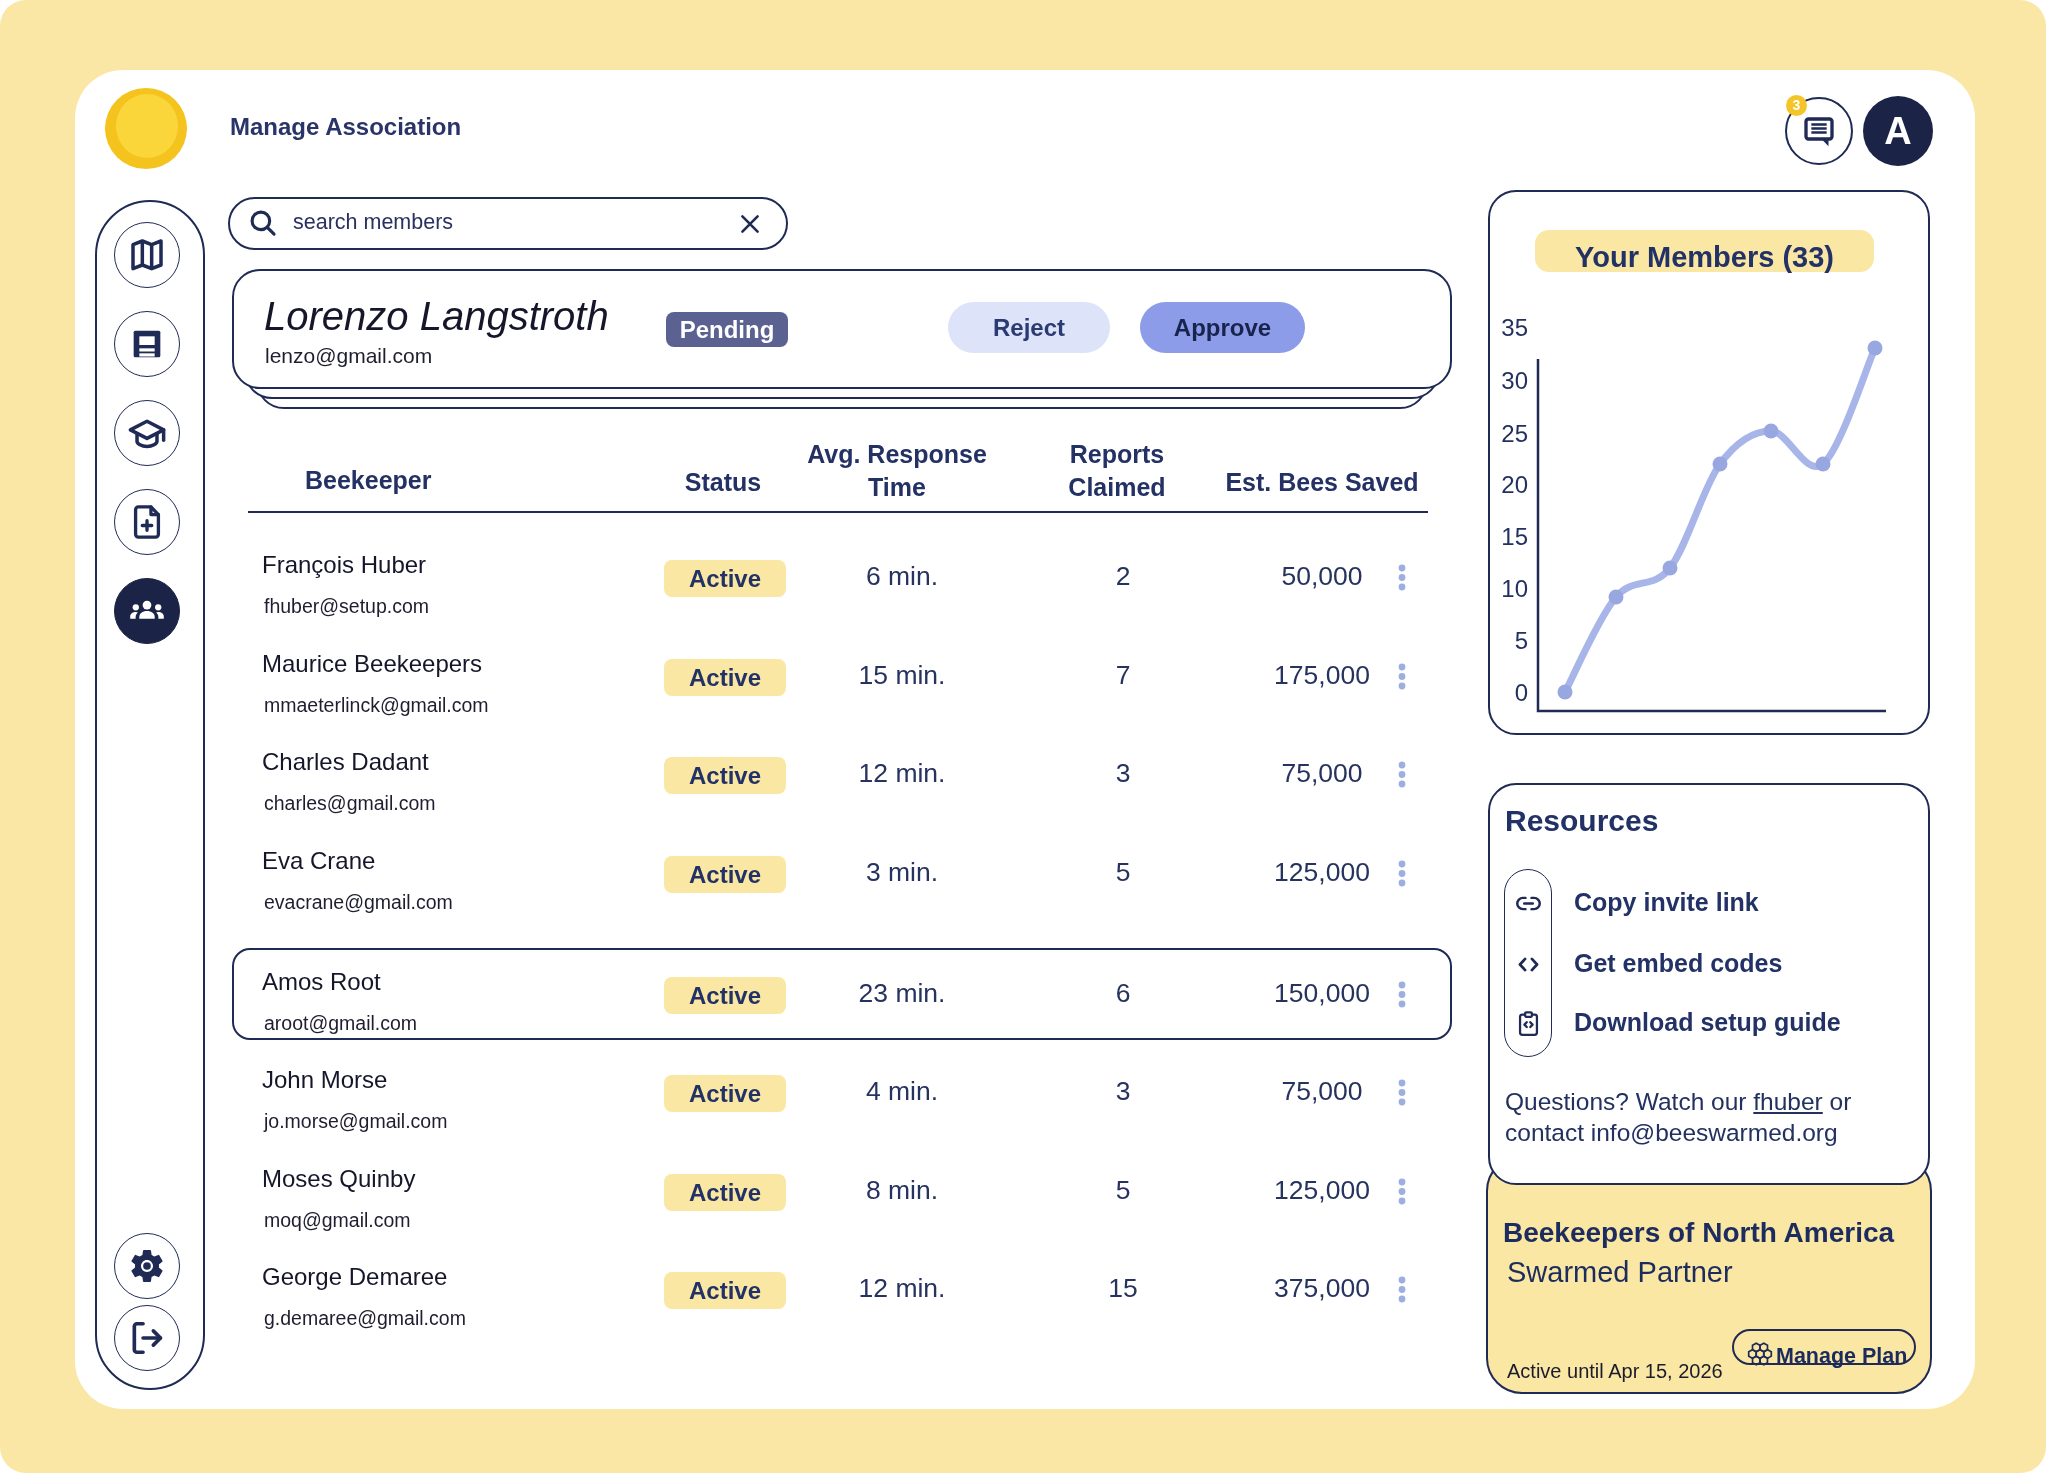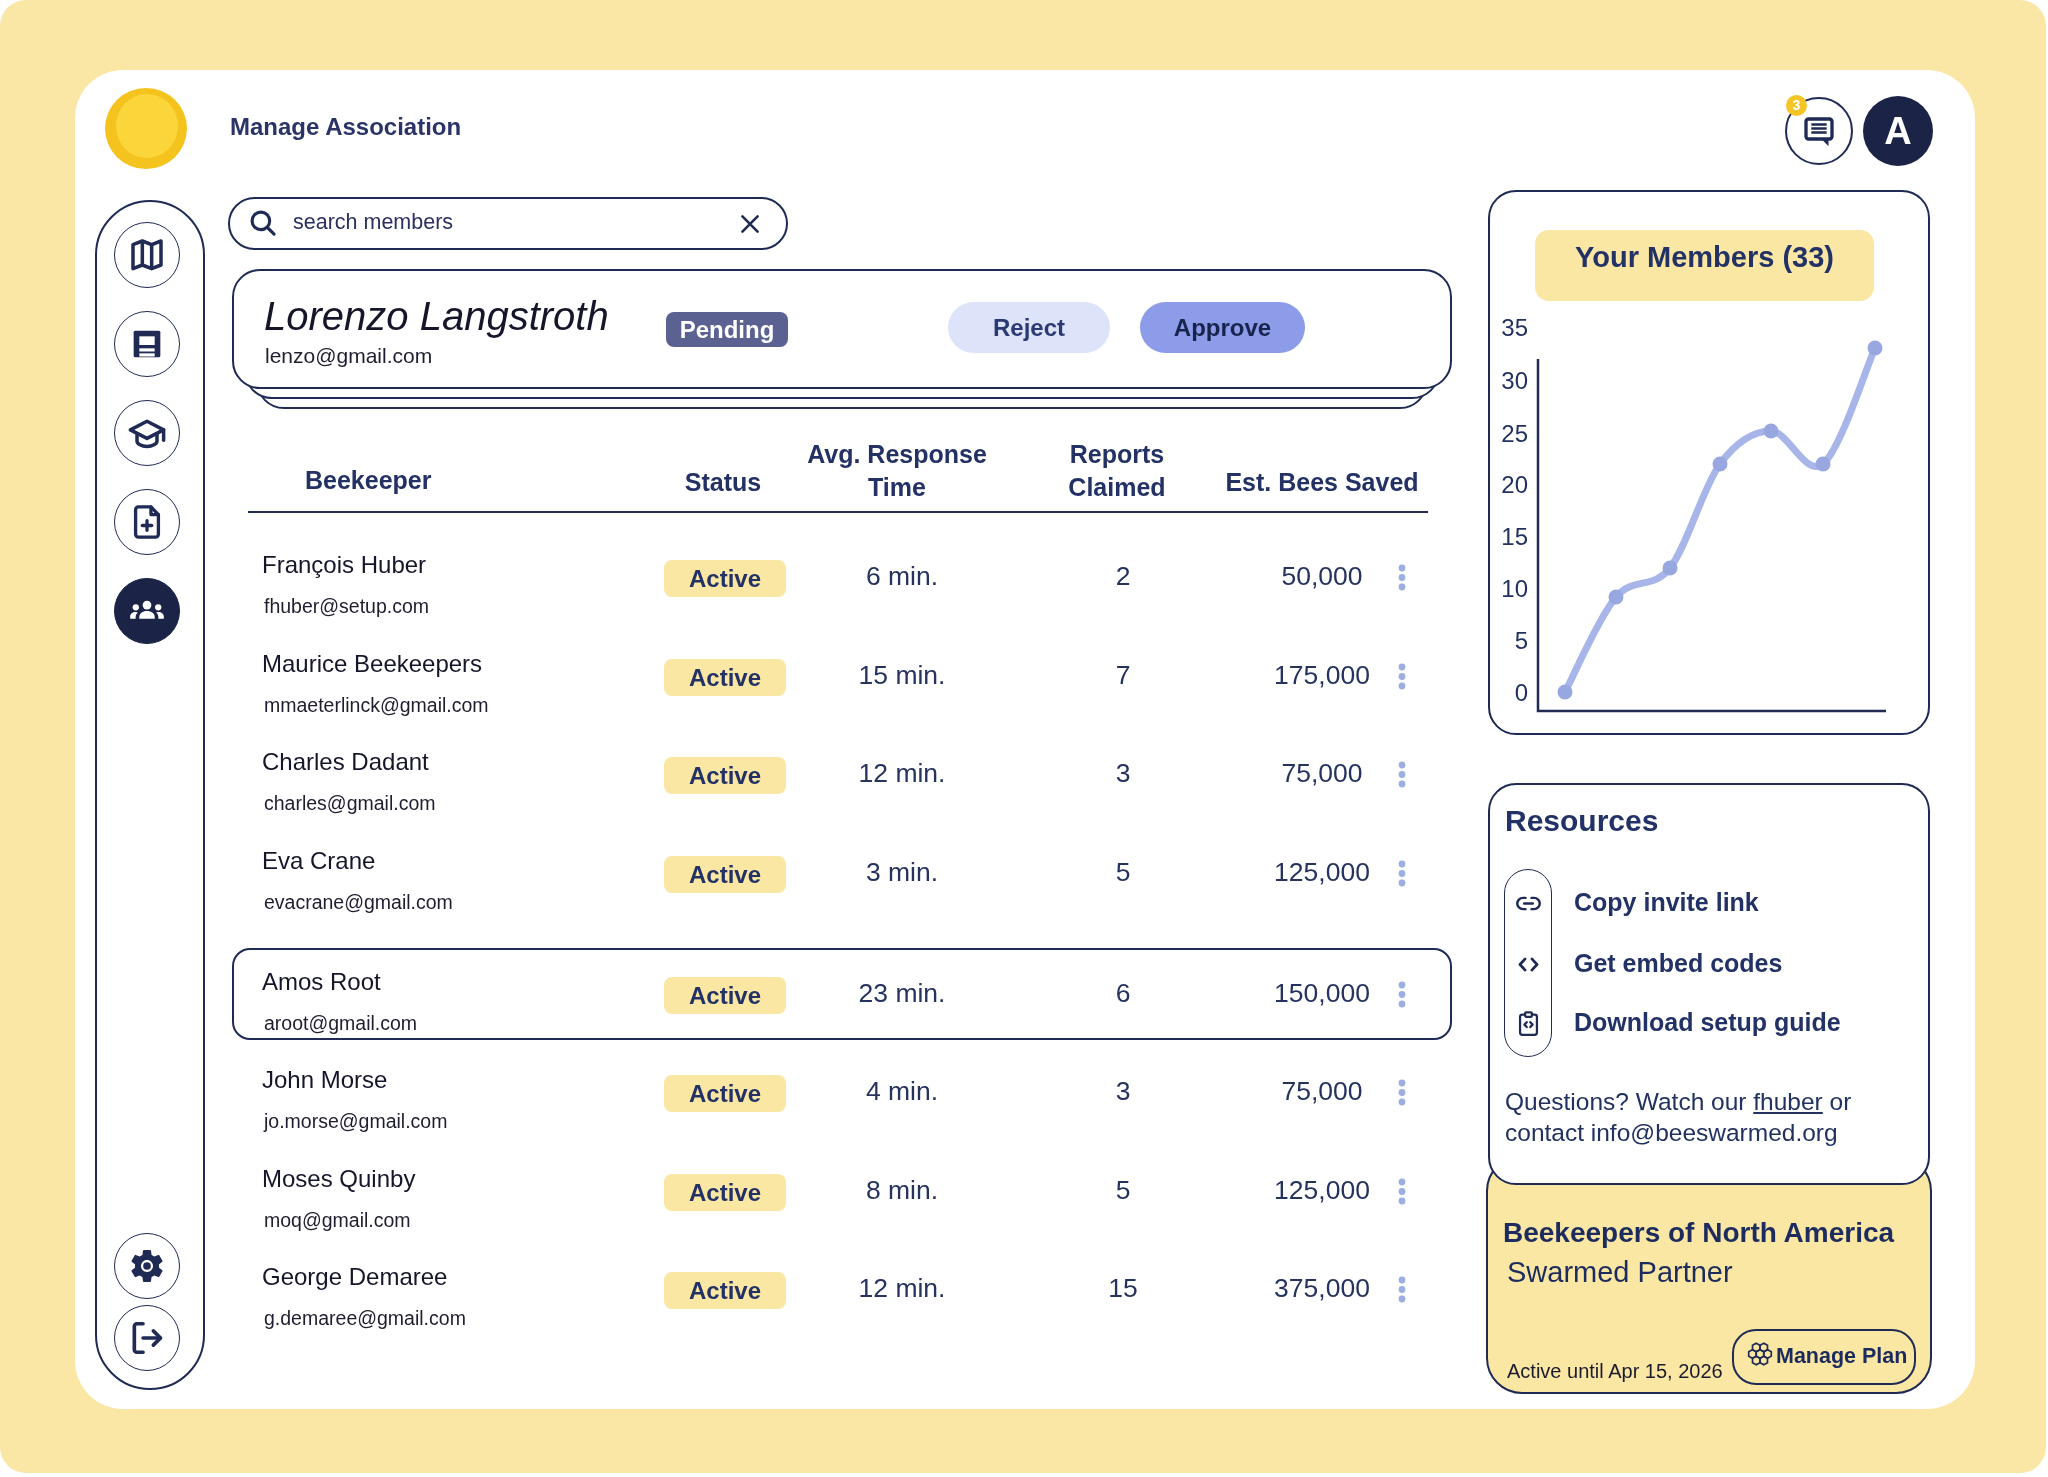--- a/index.html
+++ b/index.html
@@ -27,32 +27,32 @@
 #divider{position:absolute;left:248px;top:511px;width:1180px;height:2px;background:#1f2a55;}
 .rname{position:absolute;left:262px;font-size:24px;color:#16162b;line-height:44px;}
 .remail{position:absolute;left:264px;font-size:19.5px;color:#1e1e30;}
 .badge{position:absolute;left:664px;width:122px;height:37px;background:#fae7a3;border-radius:8px;font-size:24px;font-weight:bold;color:#233266;text-align:center;line-height:37px;}
 .rtime{position:absolute;left:802px;width:200px;font-size:26.5px;color:#27335f;text-align:center;}
 .rrep{position:absolute;left:1063px;width:120px;font-size:26.5px;color:#27335f;text-align:center;}
 .rbees{position:absolute;left:1222px;width:200px;font-size:26.5px;color:#27335f;text-align:center;}
 .rdots{position:absolute;left:1397px;}
 .selbox{position:absolute;left:232px;width:1220px;height:92px;border:2px solid #1f2a55;border-radius:18px;}
 #members{position:absolute;left:1488px;top:190px;width:442px;height:545px;border:2px solid #1f2a55;border-radius:28px;background:#fff;}
-#mpill{position:absolute;left:45px;top:38px;width:339px;height:71px;background:#fae7a3;border-radius:14px;font-size:29px;font-weight:bold;color:#233266;text-align:center;line-height:55px;}
+#mpill{position:absolute;left:45px;top:38px;width:339px;height:42px;background:#fae7a3;border-radius:14px;font-size:29px;font-weight:bold;color:#233266;text-align:center;line-height:55px;}
 #resources{position:absolute;left:1488px;top:783px;width:442px;height:402px;border:2px solid #1f2a55;border-radius:28px;background:#fff;z-index:2;}
 #restitle{position:absolute;left:15px;top:19px;font-size:30px;font-weight:bold;color:#233266;}
 #iconpill{position:absolute;left:14px;top:84px;width:48px;height:188px;border:1.8px solid #1f2a55;border-radius:24px;}
 .resic{position:absolute;left:25px;}
 .reslbl{position:absolute;left:84px;font-size:25px;font-weight:bold;color:#233266;}
 #resq{position:absolute;left:15px;top:301px;font-size:24.5px;color:#22315f;line-height:31px;}
 #partner{position:absolute;left:1486px;top:1155px;width:446px;height:239px;background:#fae7a3;border:2px solid #1f2a55;border-radius:36px;z-index:1;}
 #ptitle{position:absolute;left:15px;top:60px;font-size:28px;font-weight:bold;color:#1d2c5f;white-space:nowrap;}
 #psub{position:absolute;left:19px;top:99px;font-size:29px;color:#1d2c5f;}
 #pactive{position:absolute;left:19px;top:203px;font-size:20px;color:#1b1b2e;}
-#pbtn{position:absolute;left:244px;top:172px;width:184px;height:56px;border:2px solid #1f2a55;border-radius:24px;}
+#pbtn{position:absolute;left:244px;top:172px;width:184px;height:36px;border:2px solid #1f2a55;border-radius:24px;}
 #pbtntxt{position:absolute;left:42px;top:13px;font-size:21.5px;font-weight:bold;color:#1b2b5e;white-space:nowrap;}
 </style></head><body>
 <div id="yellowbg"></div>
 <div id="app"></div>
 <div id="logo"></div>
 <div id="title">Manage Association</div>
 <div id="chatc">
     <svg width="40" height="40" viewBox="0 0 24 24" style="position:absolute;left:12px;top:12px" fill="none" stroke="#1f2a55">
       <rect x="4.2" y="4.8" width="15.6" height="12" rx="1.5" stroke-width="2"></rect>
       <path d="M13.5 16.8h4.2v4.4z" fill="#1f2a55" stroke="none"></path>

